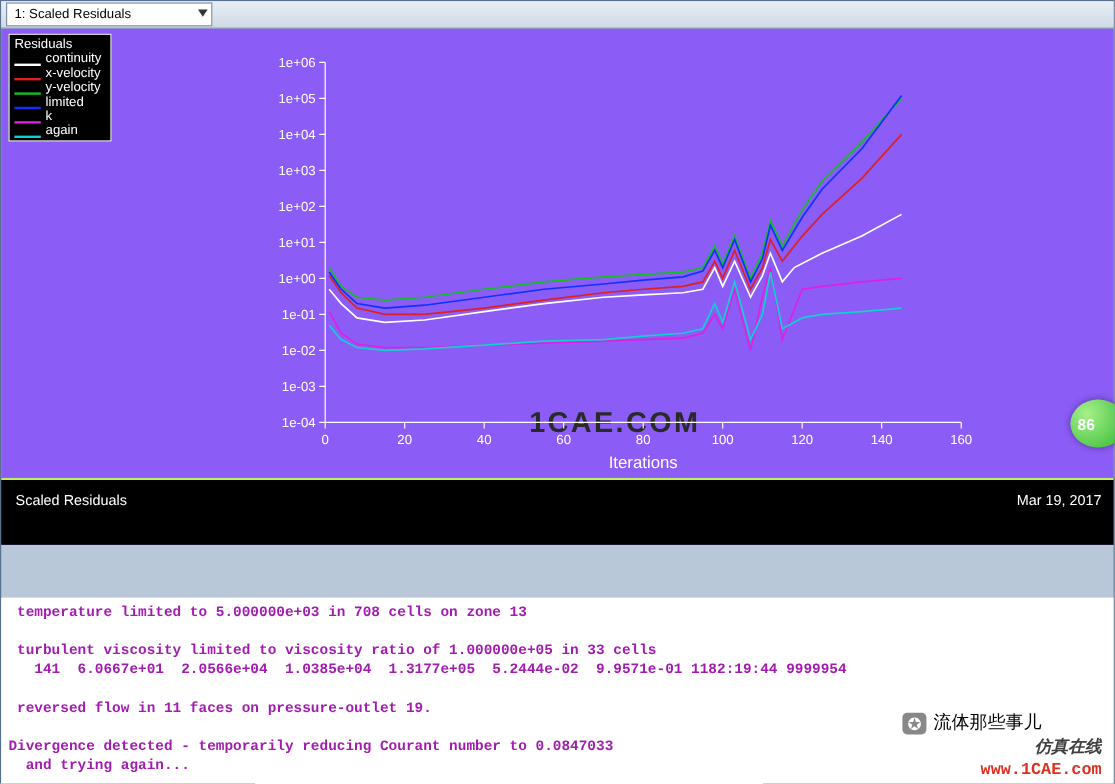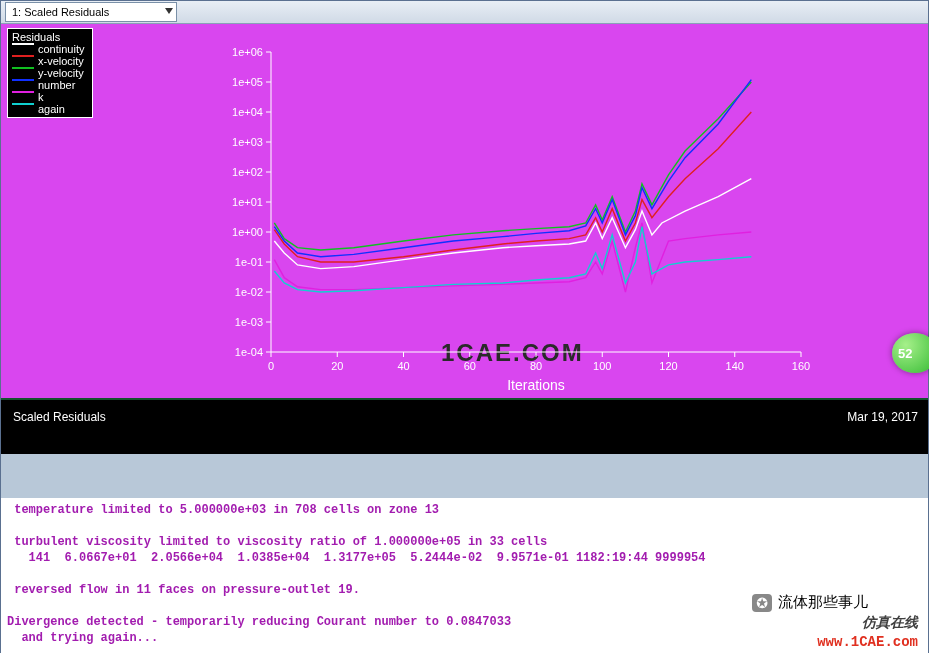--- a/index.html
+++ b/index.html
@@ -41,49 +41,49 @@
     position: absolute;
     right: 3px;
     top: 5px;
     width: 0; height: 0;
     border-left: 4px solid transparent;
     border-right: 4px solid transparent;
     border-top: 6px solid #333;
   }
   .plot-area {
     position: relative;
-    background: #d946ef;
+    background: #8b5cf6;
     height: 430px;
   }
   .legend-box {
     position: absolute;
     left: 6px;
     top: 4px;
     border: 1px solid #fff;
     background: #000;
     padding: 2px 8px 2px 4px;
     font-size: 11px;
     line-height: 12px;
     color: #fff;
     font-family: Arial, sans-serif;
   }
   .legend-title { color: #fff; }
-  .legend-item { display: flex; align-items: flex-start; }
+  .legend-item { display: flex; align-items: flex-end; }
   .legend-swatch { width: 22px; height: 2px; margin-right: 4px; }
   .chart-svg {
     position: absolute;
     left: 200px;
     top: 18px;
     width: 610px;
     height: 360px;
   }
   .footer-bar {
     background: #000;
     height: 56px;
-    border-top: 2px solid #14532d;
+    border-top: 2px solid #bef264;
     color: #fff;
     font-family: Arial, sans-serif;
     font-size: 12px;
     display: flex;
     justify-content: space-between;
     align-items: flex-start;
     padding: 10px 10px 0 12px;
     box-sizing: border-box;
   }
   .footer-right { text-align: right; }
@@ -186,21 +186,21 @@
           <div class="legend-item">
             <span class="legend-swatch" style="background: rgb(224, 32, 32);"></span>
             <span>x-velocity</span>
           </div>
           <div class="legend-item">
             <span class="legend-swatch" style="background: rgb(16, 192, 32);"></span>
             <span>y-velocity</span>
           </div>
           <div class="legend-item">
             <span class="legend-swatch" style="background: rgb(16, 48, 255);"></span>
-            <span>number</span>
+            <span>limited</span>
           </div>
           <div class="legend-item">
             <span class="legend-swatch" style="background: rgb(224, 32, 224);"></span>
             <span>k</span>
           </div>
           <div class="legend-item">
             <span class="legend-swatch" style="background: rgb(16, 208, 208);"></span>
             <span>again</span>
           </div>
         </div>
@@ -272,21 +272,21 @@
 
  turbulent viscosity limited to viscosity ratio of 1.000000e+05 in 33 cells
    141  6.0667e+01  2.0566e+04  1.0385e+04  1.3177e+05  5.2444e-02  9.9571e-01 1182:19:44 9999954
 
  reversed flow in 11 faces on pressure-outlet 19.
 
 Divergence detected - temporarily reducing Courant number to 0.0847033
   and trying again...</div>
 
   <div class="badge">
-    <span>52</span>
+    <span>86</span>
   </div>
 
   <div class="wm-1">
     <span class="bubble">✪</span>
     <span class="txt">流体那些事儿</span>
   </div>
   <div class="wm-2">仿真在线</div>
   <div class="wm-3">www.1CAE.com</div>
 
 </div>

